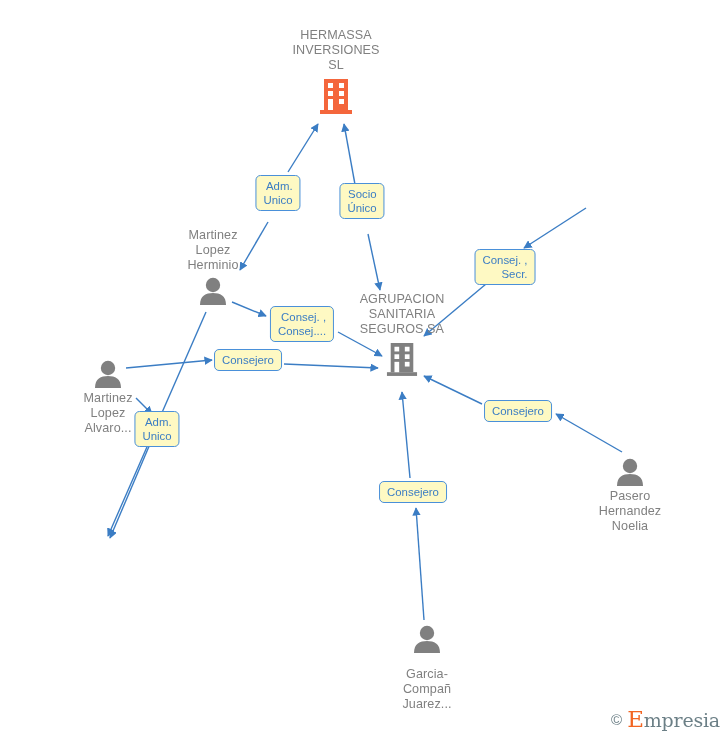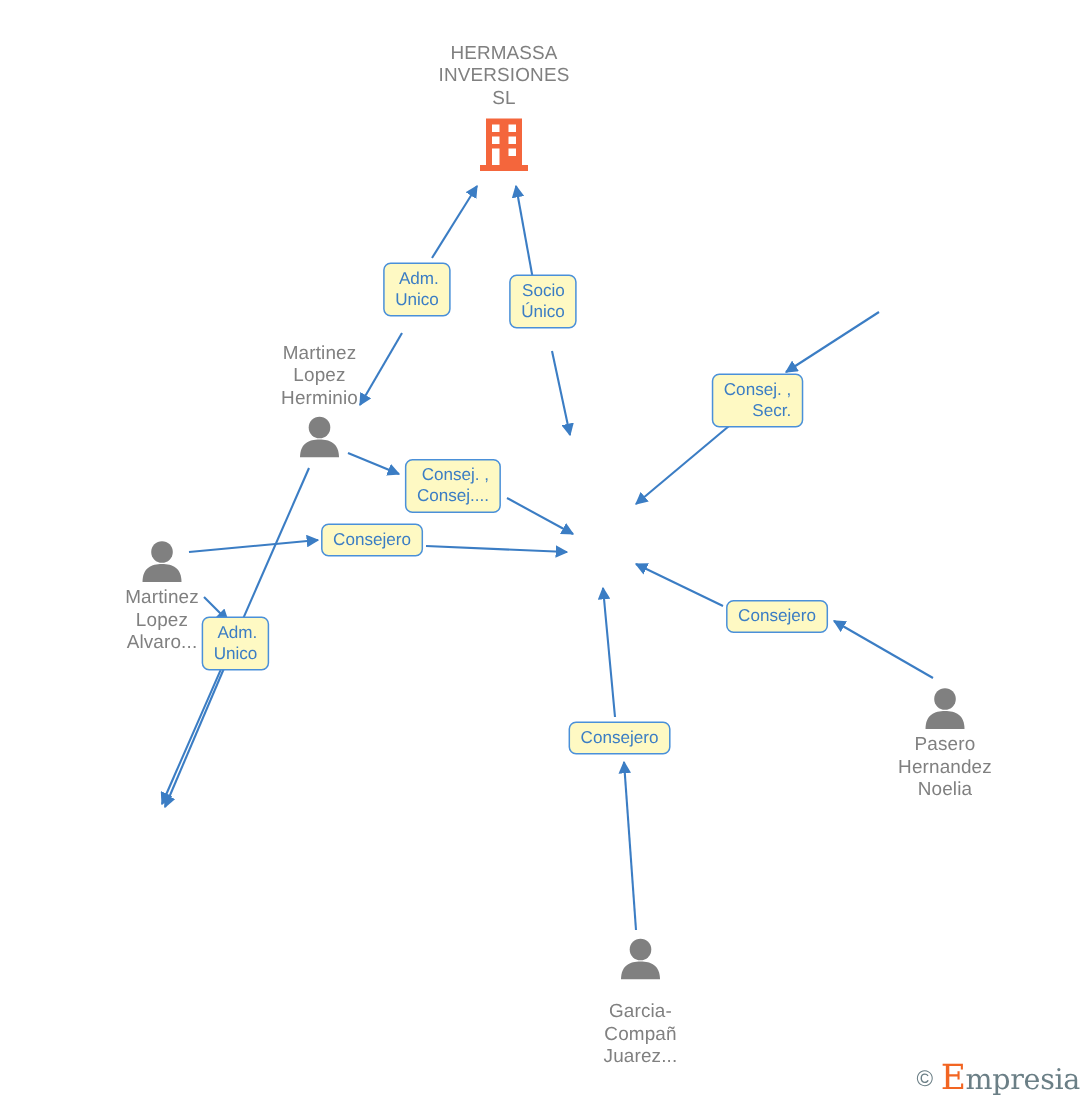--- a/index.html
+++ b/index.html
@@ -151,20 +151,39 @@
 Herminio</div>
     <span class="glyph">
       <svg width="30" height="28" viewBox="0 0 30 28" xmlns="http://www.w3.org/2000/svg">
         <circle cx="15" cy="8" r="7.2" fill="#808080"></circle>
         <path d="M 2 28 C 2 18.5 8 16 15 16 C 22 16 28 18.5 28 28 Z" fill="#808080"></path>
       </svg>
     </span>
   </div>
 
 
+  <div class="node label-top" style="left:402px; top:292px;">
+    <div class="label">AGRUPACION
+SANITARIA
+SEGUROS SA</div>
+    <span class="glyph">
+      <svg width="32" height="36" viewBox="0 0 34 38" xmlns="http://www.w3.org/2000/svg">
+        <rect x="5" y="2" width="24" height="31" fill="#808080"></rect>
+        <rect x="1" y="33" width="32" height="4" fill="#808080"></rect>
+        <g fill="#ffffff">
+          <rect x="9" y="6" width="5" height="5"></rect>
+          <rect x="20" y="6" width="5" height="5"></rect>
+          <rect x="9" y="14" width="5" height="5"></rect>
+          <rect x="20" y="14" width="5" height="5"></rect>
+          <rect x="20" y="22" width="5" height="5"></rect>
+          <rect x="9" y="22" width="5" height="11"></rect>
+        </g>
+      </svg>
+    </span>
+  </div>
 
   <div class="node label-bottom" style="left:108px; top:360px;">
     <span class="glyph">
       <svg width="30" height="28" viewBox="0 0 30 28" xmlns="http://www.w3.org/2000/svg">
         <circle cx="15" cy="8" r="7.2" fill="#808080"></circle>
         <path d="M 2 28 C 2 18.5 8 16 15 16 C 22 16 28 18.5 28 28 Z" fill="#808080"></path>
       </svg>
     </span>
     <div class="label">Martinez
 Lopez

